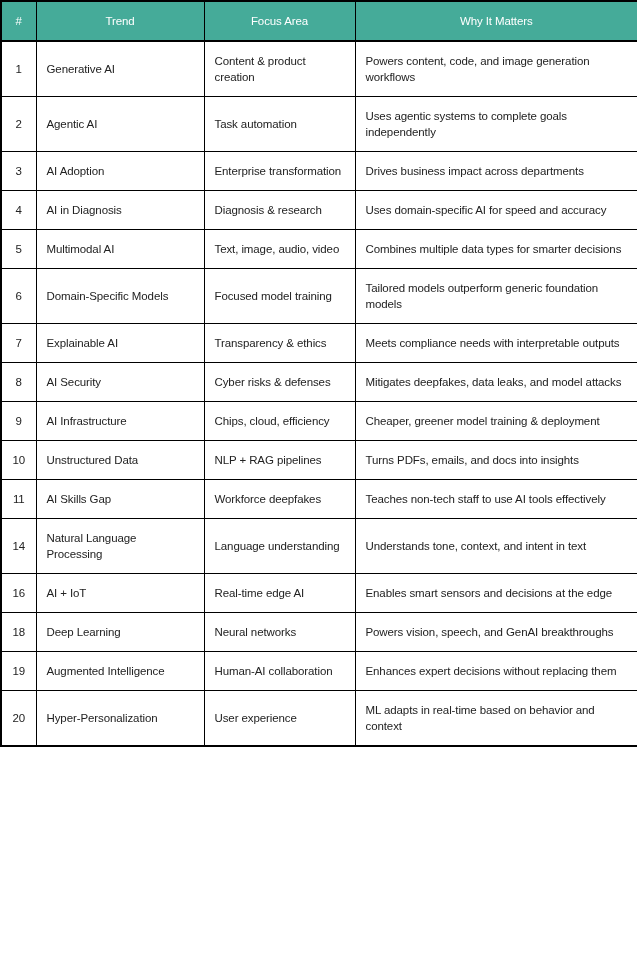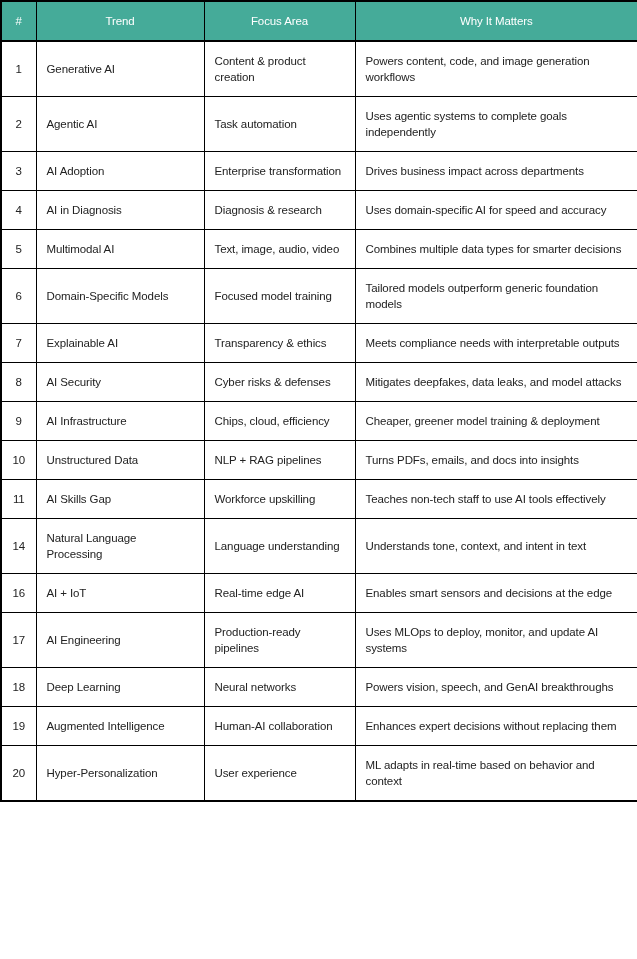--- a/index.html
+++ b/index.html
@@ -134,40 +134,34 @@
         </tr>
         <tr>
           <td class="c-num">10</td>
           <td class="c-trend">Unstructured Data</td>
           <td class="c-focus">NLP + RAG pipelines</td>
           <td class="c-why">Turns PDFs, emails, and docs into insights</td>
         </tr>
         <tr>
           <td class="c-num">11</td>
           <td class="c-trend">AI Skills Gap</td>
-          <td class="c-focus">Workforce upskilling</td>
+          <td class="c-focus">Workforce deepfakes</td>
           <td class="c-why">Teaches non-tech staff to use AI tools effectively</td>
         </tr>
         <tr>
           <td class="c-num">14</td>
           <td class="c-trend">Natural Language Processing</td>
           <td class="c-focus">Language understanding</td>
           <td class="c-why">Understands tone, context, and intent in text</td>
         </tr>
         <tr>
           <td class="c-num">16</td>
           <td class="c-trend">AI + IoT</td>
           <td class="c-focus">Real-time edge AI</td>
           <td class="c-why">Enables smart sensors and decisions at the edge</td>
-        </tr>
-        <tr>
-          <td class="c-num">17</td>
-          <td class="c-trend">AI Engineering</td>
-          <td class="c-focus">Production-ready pipelines</td>
-          <td class="c-why">Uses MLOps to deploy, monitor, and update AI systems</td>
         </tr>
         <tr>
           <td class="c-num">18</td>
           <td class="c-trend">Deep Learning</td>
           <td class="c-focus">Neural networks</td>
           <td class="c-why">Powers vision, speech, and GenAI breakthroughs</td>
         </tr>
         <tr>
           <td class="c-num">19</td>
           <td class="c-trend">Augmented Intelligence</td>

